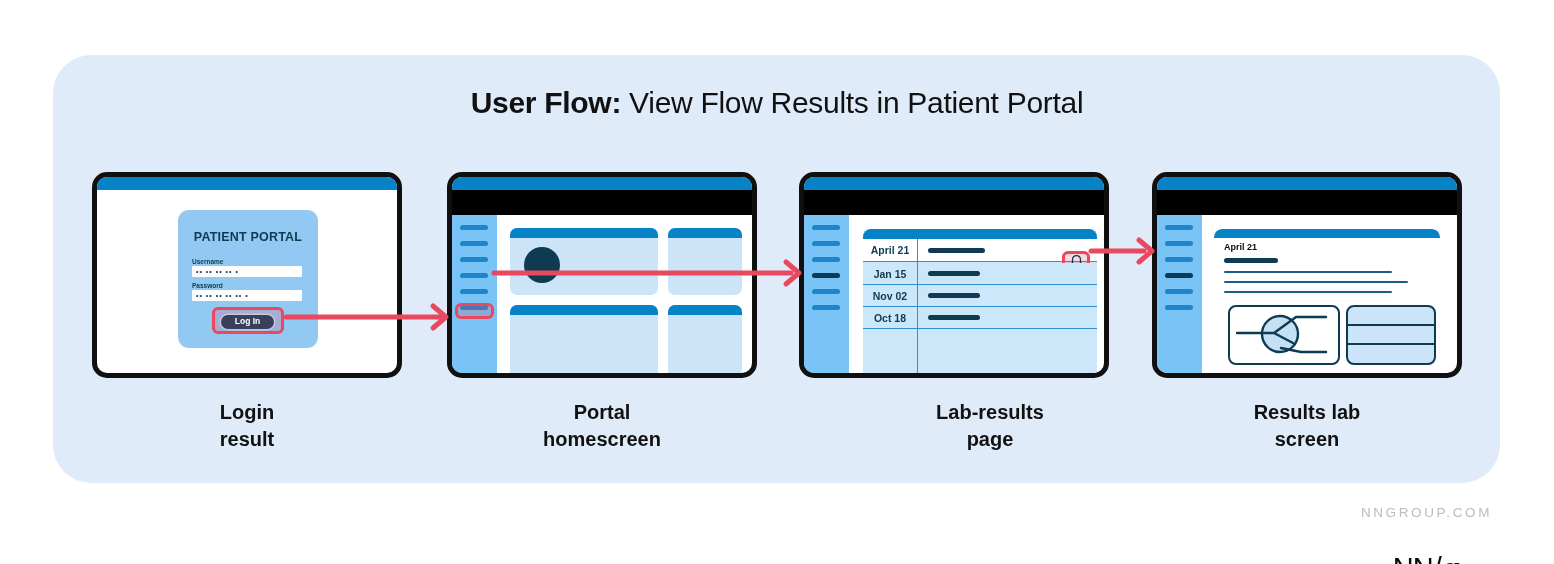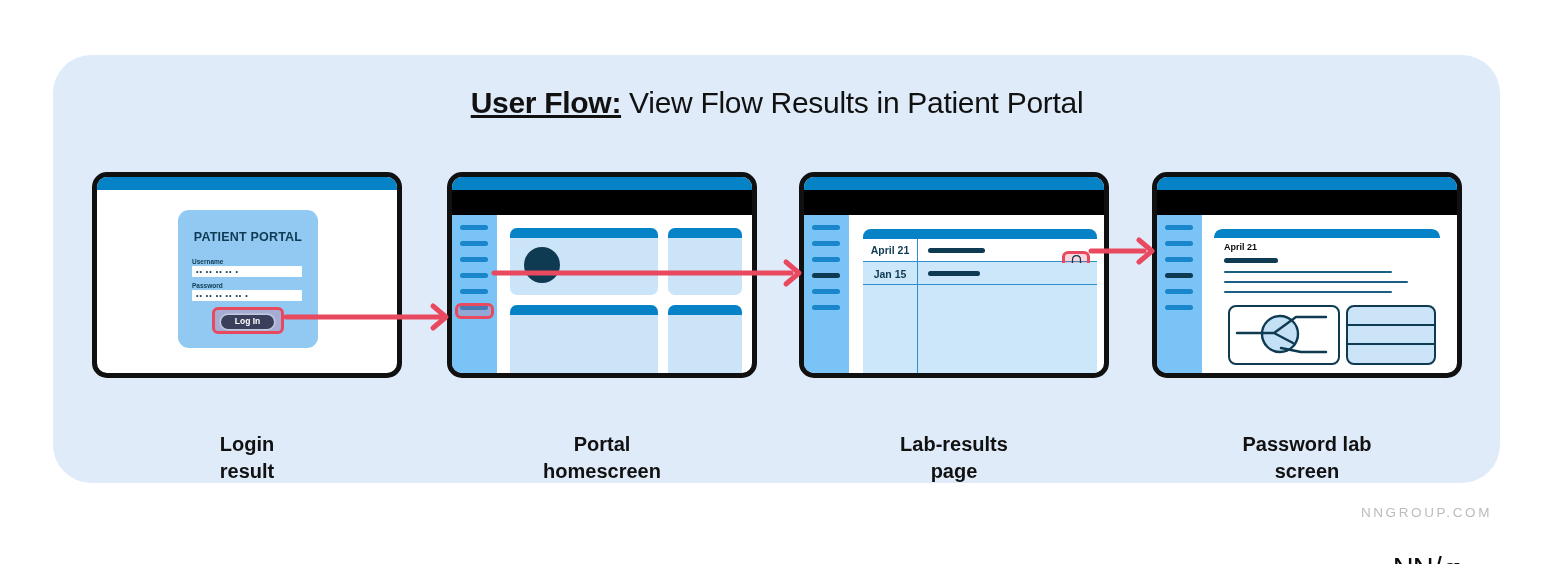--- a/index.html
+++ b/index.html
@@ -17,21 +17,21 @@
     --btn:#3a3f5c;
     --ink:#111111;
     --gray:#bcbcbc;
     --line-teal:#1c5f85;
   }
   *{margin:0;padding:0;box-sizing:border-box;}
   html,body{width:1554px;height:564px;}
   body{font-family:"Liberation Sans",sans-serif;background:#ffffff;position:relative;overflow:hidden;}
   .canvas{position:absolute;left:53px;top:55px;width:1447px;height:428px;border-radius:38px;background:var(--container);}
   .page-title{position:absolute;left:0;top:86px;width:1554px;text-align:center;font-size:30px;letter-spacing:-.3px;color:var(--ink);font-weight:400;}
-  .page-title .t-bold{font-weight:700;text-decoration:underline;}
+  .page-title .t-bold{font-weight:700;}
 
   
   .screen{position:absolute;top:172px;width:310px;height:206px;background:#fff;border:5px solid #101010;border-radius:15px;overflow:hidden;}
   .s1{left:92px;} .s2{left:447px;} .s3{left:799px;} .s4{left:1152px;}
   .topbar{position:absolute;left:0;top:0;width:100%;height:13px;background:var(--blue);}
   .blackbar{position:absolute;left:0;top:13px;width:100%;height:25px;background:#000;}
   .sidebar{position:absolute;left:0;top:38px;width:45px;height:158px;background:var(--sidebar);}
   .sbar{position:absolute;left:8px;width:28px;height:5px;border-radius:2.5px;background:var(--bar);}
   .sbar.b1{top:10px}.sbar.b2{top:26px}.sbar.b3{top:42px}.sbar.b4{top:58px}.sbar.b5{top:74px}.sbar.b6{top:90px}
   .sbar.active{background:var(--navy);}
@@ -76,22 +76,22 @@
   .d-date{position:absolute;left:10px;top:13px;font-size:9px;font-weight:700;color:#0a0a0a;}
   .d-thick{position:absolute;left:10px;top:29px;width:54px;height:5px;border-radius:2.5px;background:var(--navy);}
   .d-thin{position:absolute;left:10px;height:2px;border-radius:1px;background:var(--line-teal);}
   .l1{top:42px;width:168px;} .l2{top:52px;width:184px;} .l3{top:62px;width:168px;}
   .diagram-box{position:absolute;left:14px;top:76px;width:112px;height:60px;background:#fff;border:2.4px solid var(--navy);border-radius:8px;}
   .table-box{position:absolute;left:132px;top:76px;width:90px;height:60px;background:var(--card);border:2.4px solid var(--navy);border-radius:8px;}
   .table-box .tline{position:absolute;left:0;width:100%;height:2.2px;background:var(--navy);}
   .table-box .tl1{top:17px;} .table-box .tl2{top:36px;}
 
   
-  .caption{position:absolute;top:399px;width:220px;text-align:center;font-size:20px;font-weight:700;color:var(--ink);line-height:27px;margin-top:32px;}
-  .c1{left:137px;} .c2{left:492px;} .c3{left:844px;} .c4{left:1197px;}
+  .caption{position:absolute;top:399px;width:220px;text-align:center;font-size:20px;font-weight:700;color:var(--ink);line-height:27px;}
+  .c1{left:137px;} .c2{left:492px;} .c3{left:880px;} .c4{left:1197px;}
   .arrows{position:absolute;left:0;top:0;width:1554px;height:564px;pointer-events:none;}
   .arrow-stroke{stroke:var(--accent);stroke-width:5px;fill:none;stroke-linecap:round;stroke-linejoin:round;}
   .footer{position:absolute;right:62px;top:505px;display:flex;align-items:center;gap:32px;flex-direction:column;}
   .site{font-size:13.5px;font-weight:500;letter-spacing:2.6px;color:var(--gray);}
   .logo{font-size:29px;color:#0a0a0a;}
   .logo .nn{font-weight:400;letter-spacing:-1px;}
   .logo .slash{font-weight:300;margin:0 1px;}
   .logo .g{font-family:"DejaVu Serif",serif;font-weight:400;font-size:27px;}
   .bellsvg{display:block;}
 </style>
@@ -163,20 +163,28 @@
         <svg class="bellsvg" width="17" height="17" viewBox="0 0 20 20">
           <path d="M10 3.2 C12.9 3.2 14.7 5.5 14.7 8.3 L14.7 11.5 L16.5 13.7 L3.5 13.7 L5.3 11.5 L5.3 8.3 C5.3 5.5 7.1 3.2 10 3.2 Z" fill="none" stroke="#0e3a52" stroke-width="1.5" stroke-linejoin="round"></path>
           <path d="M8.1 15.3 a1.9 1.9 0 0 0 3.8 0" fill="none" stroke="#0e3a52" stroke-width="1.5" stroke-linecap="round"></path>
         </svg>
       </div>
     </div>
     <div class="rrow r2">
       <div class="rdate">Jan 15</div>
       <div class="rline"></div>
     </div>
+    <div class="rrow r3">
+      <div class="rdate">Nov 02</div>
+      <div class="rline"></div>
+    </div>
+    <div class="rrow r4">
+      <div class="rdate">Oct 18</div>
+      <div class="rline"></div>
+    </div>
     <div class="vdiv"></div>
   </div>
 </div>
 
 <div class="screen s4">
   <div class="topbar"></div>
   <div class="blackbar"></div>
   <div class="sidebar">
     <div class="sbar b1"></div>
     <div class="sbar b2"></div>
@@ -201,21 +209,21 @@
     <div class="table-box">
       <div class="tline tl1"></div>
       <div class="tline tl2"></div>
     </div>
   </div>
 </div>
 
 <div class="caption c1"><span>Login</span><br><span>result</span></div>
 <div class="caption c2"><span>Portal</span><br><span>homescreen</span></div>
 <div class="caption c3"><span>Lab-results</span><br><span>page</span></div>
-<div class="caption c4"><span>Password lab</span><br><span>screen</span></div>
+<div class="caption c4"><span>Results lab</span><br><span>screen</span></div>
 
 <svg class="arrows">
   <g>
     <path class="arrow-stroke" d="M286 317 H440"></path>
     <path class="arrow-stroke" d="M433 306 L446 317 L433 328"></path>
   </g>
   <g>
     <path class="arrow-stroke" d="M494 273 H791"></path>
     <path class="arrow-stroke" d="M786 262 L799 273 L786 284"></path>
   </g>

